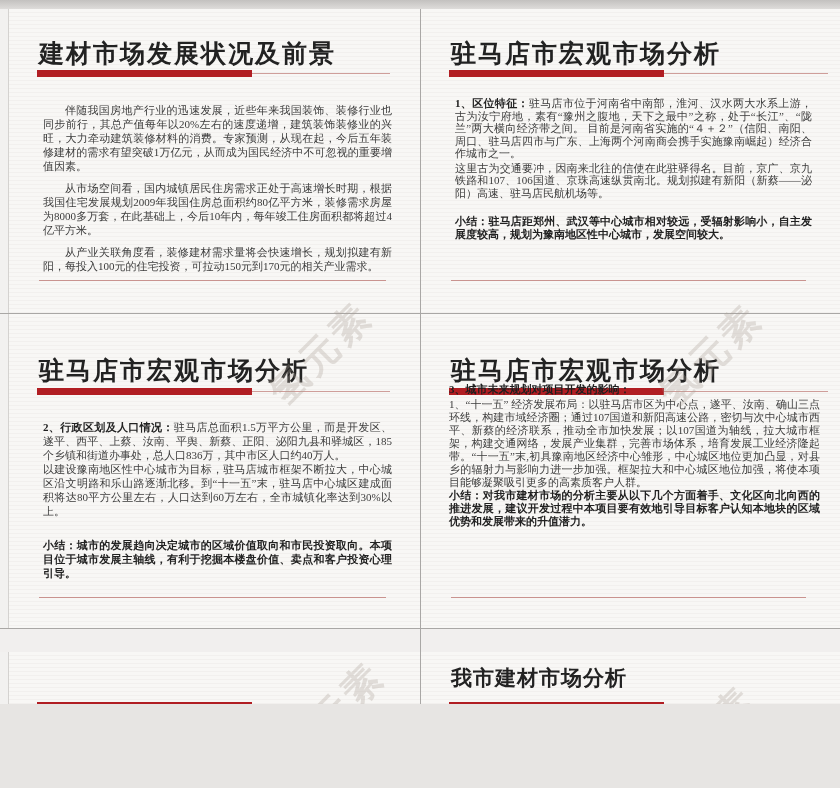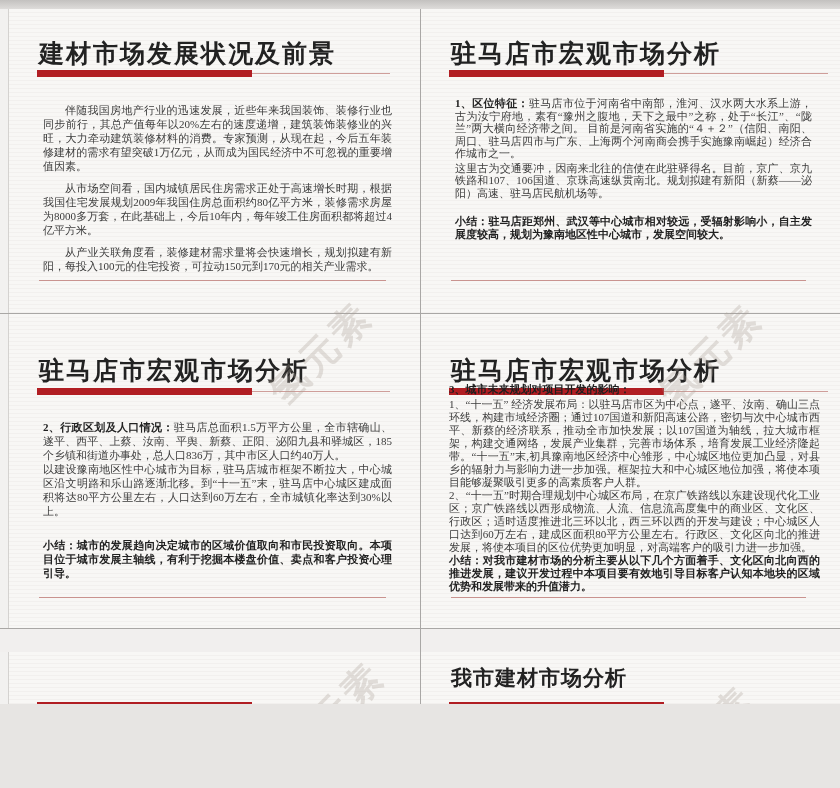--- a/index.html
+++ b/index.html
@@ -119,35 +119,34 @@
       <span class="summary">小结：驻马店距郑州、武汉等中心城市相对较远，受辐射影响小，自主发展度较高，规划为豫南地区性中心城市，发展空间较大。</span>
     </div>
     <div class="bottom-rule"></div>
   </div>
 
   <div class="cell row2" id="cellC">
     <div class="slide-title">驻马店市宏观市场分析</div>
     <div class="bar-thin"></div>
     <div class="bar-thick"></div>
     <div class="body">
-      <p><span class="lead">2、行政区划及人口情况：</span><span>驻马店总面积1.5万平方公里，全市辖确山、遂平、西平、上蔡、汝南、平舆、新蔡、正阳、泌阳九县和驿城区，185个乡镇和街道办事处，总人口836万，其中市区人口约40万人。</span></p>
+      <p><span class="lead">2、行政区划及人口情况：</span><span>驻马店总面积1.5万平方公里，而是开发区、遂平、西平、上蔡、汝南、平舆、新蔡、正阳、泌阳九县和驿城区，185个乡镇和街道办事处，总人口836万，其中市区人口约40万人。</span></p>
       <p>以建设豫南地区性中心城市为目标，驻马店城市框架不断拉大，中心城区沿文明路和乐山路逐渐北移。到“十一五”末，驻马店中心城区建成面积将达80平方公里左右，人口达到60万左右，全市城镇化率达到30%以上。</p>
       <span class="summary">小结：城市的发展趋向决定城市的区域价值取向和市民投资取向。本项目位于城市发展主轴线，有利于挖掘本楼盘价值、卖点和客户投资心理引导。</span>
     </div>
     <div class="bottom-rule"></div>
   </div>
 
   <div class="cell row2" id="cellD">
     <div class="slide-title">驻马店市宏观市场分析</div>
     <div class="bar-thin" style="right:12px;"></div>
     <div class="bar-thick"></div>
     <div class="heading">3、城市未来规划对项目开发的影响：</div>
     <div class="body">
       <p>1、“十一五” 经济发展布局：以驻马店市区为中心点，遂平、汝南、确山三点环线，构建市域经济圈；通过107国道和新阳高速公路，密切与次中心城市西平、新蔡的经济联系，推动全市加快发展；以107国道为轴线，拉大城市框架，构建交通网络，发展产业集群，完善市场体系，培育发展工业经济隆起带。“十一五”末,初具豫南地区经济中心雏形，中心城区地位更加凸显，对县乡的辐射力与影响力进一步加强。框架拉大和中心城区地位加强，将使本项目能够凝聚吸引更多的高素质客户人群。</p>
-      <p>2、“十一五”时期合理规划中心城区布局，在京广铁路线以东建设现代化工业区；京广铁路线以西形成物流、人流、信息流高度集中的商业区、文化区、行政区；适时适度推进北三环以北，西三环以西的开发与建设；中心城区人口达到60万左右，建成区面积80平方公里左右。行政区、文化区向北的推进发展，将使本项目的区位优势更加明显，对高端客户的吸引力进一步加强。</p>
       <span class="summary">小结：对我市建材市场的分析主要从以下几个方面着手、文化区向北向西的推进发展，建议开发过程中本项目要有效地引导目标客户认知本地块的区域优势和发展带来的升值潜力。</span>
     </div>
     <div class="bottom-rule"></div>
   </div>
 
   <div class="cell row3" id="cellE">
     <div class="bar-thin"></div>
     <div class="bar-thick"></div>
     <div class="body">
       <p>根据市委、市政府推进“三区两县一体化”和新区建设的战略部署，结合我市扩内需、保增长、促发展的需要，２００９年，开发区将加快建设步伐，通过重点推进百栋高楼建设，奠定开发区城市核心区的政治、文化中心地位。它传达的不止是２００９年开发区要建１００栋高楼，而是开发区，是房地产业，是我市经济强健运行的信号，是信心，发展的信心。</p>

